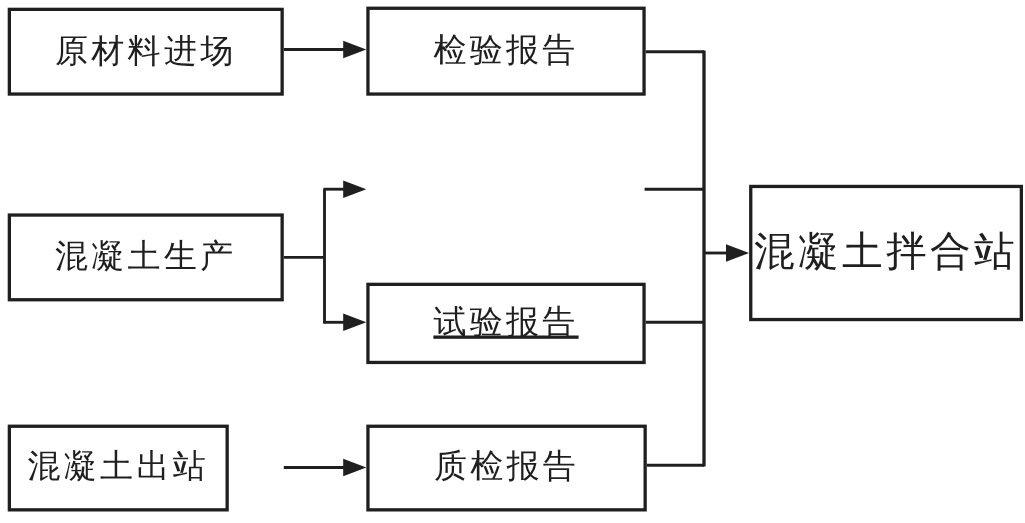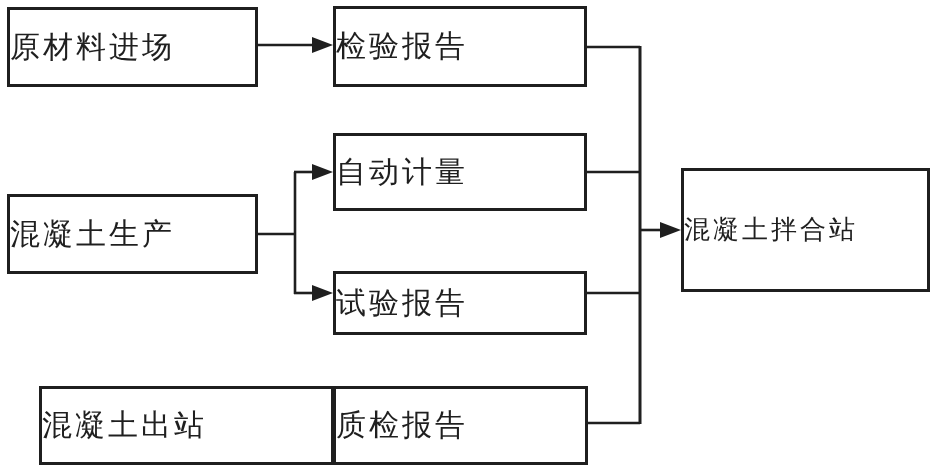--- a/index.html
+++ b/index.html
@@ -22,40 +22,40 @@
     width: 932px;
     height: 475px;
   }
   .node {
     position: absolute;
     box-sizing: border-box;
     border: 3px solid #1f1f1f;
     background: #ffffff;
     display: flex;
     flex-direction: column;
-    align-items: flex-start;
+    align-items: center;
     justify-content: center;
     color: #1f1f1f;
     font-size: 30px;
     letter-spacing: 3px;
     line-height: 1.35;
     text-align: center;
     white-space: nowrap;
   }
   
   .n-raw        { left: 7px;   top: 7px;   width: 251px; height: 80px; }
   .n-production { left: 7px;   top: 194px; width: 251px; height: 80px; }
-  .n-outbound   { left: 7px;   top: 386px; width: 295px; height: 79px; margin-left: 32px; }
+  .n-outbound   { left: 7px;   top: 386px; width: 201px; height: 79px; }
   
   .n-inspection { left: 333px; top: 6px;   width: 254px; height: 81px; }
   .n-metering   { left: 333px; top: 133px; width: 254px; height: 78px; }
-  .n-test       { left: 333px; top: 271px; width: 254px; height: 64px; }
+  .n-test       { left: 333px; top: 257px; width: 254px; height: 74px; text-decoration: underline; }
   .n-quality    { left: 333px; top: 386px; width: 255px; height: 79px; }
   
-  .n-system     { left: 681px; top: 168px; width: 249px; height: 124px; font-size: 26px; }
+  .n-system     { left: 681px; top: 168px; width: 249px; height: 124px; font-size: 37px; }
 </style>
 </head>
 <body>
 
 <div class="canvas">
 
   <svg class="connectors" viewBox="0 0 932 475" xmlns="http://www.w3.org/2000/svg">
     <g stroke="#1f1f1f" stroke-width="2.6" fill="none">
 
       <line x1="258" y1="45" x2="316" y2="45"></line>
@@ -89,23 +89,20 @@
   </div>
 
   <div class="node n-production">
     <span>混凝土生产</span>
   </div>
 
   <div class="node n-inspection">
     <span>检验报告</span>
   </div>
 
-  <div class="node n-metering">
-    <span>自动计量</span>
-  </div>
 
   <div class="node n-test">
     <span>试验报告</span>
   </div>
 
   <div class="node n-outbound">
     <span>混凝土出站</span>
   </div>
 
   <div class="node n-quality">

